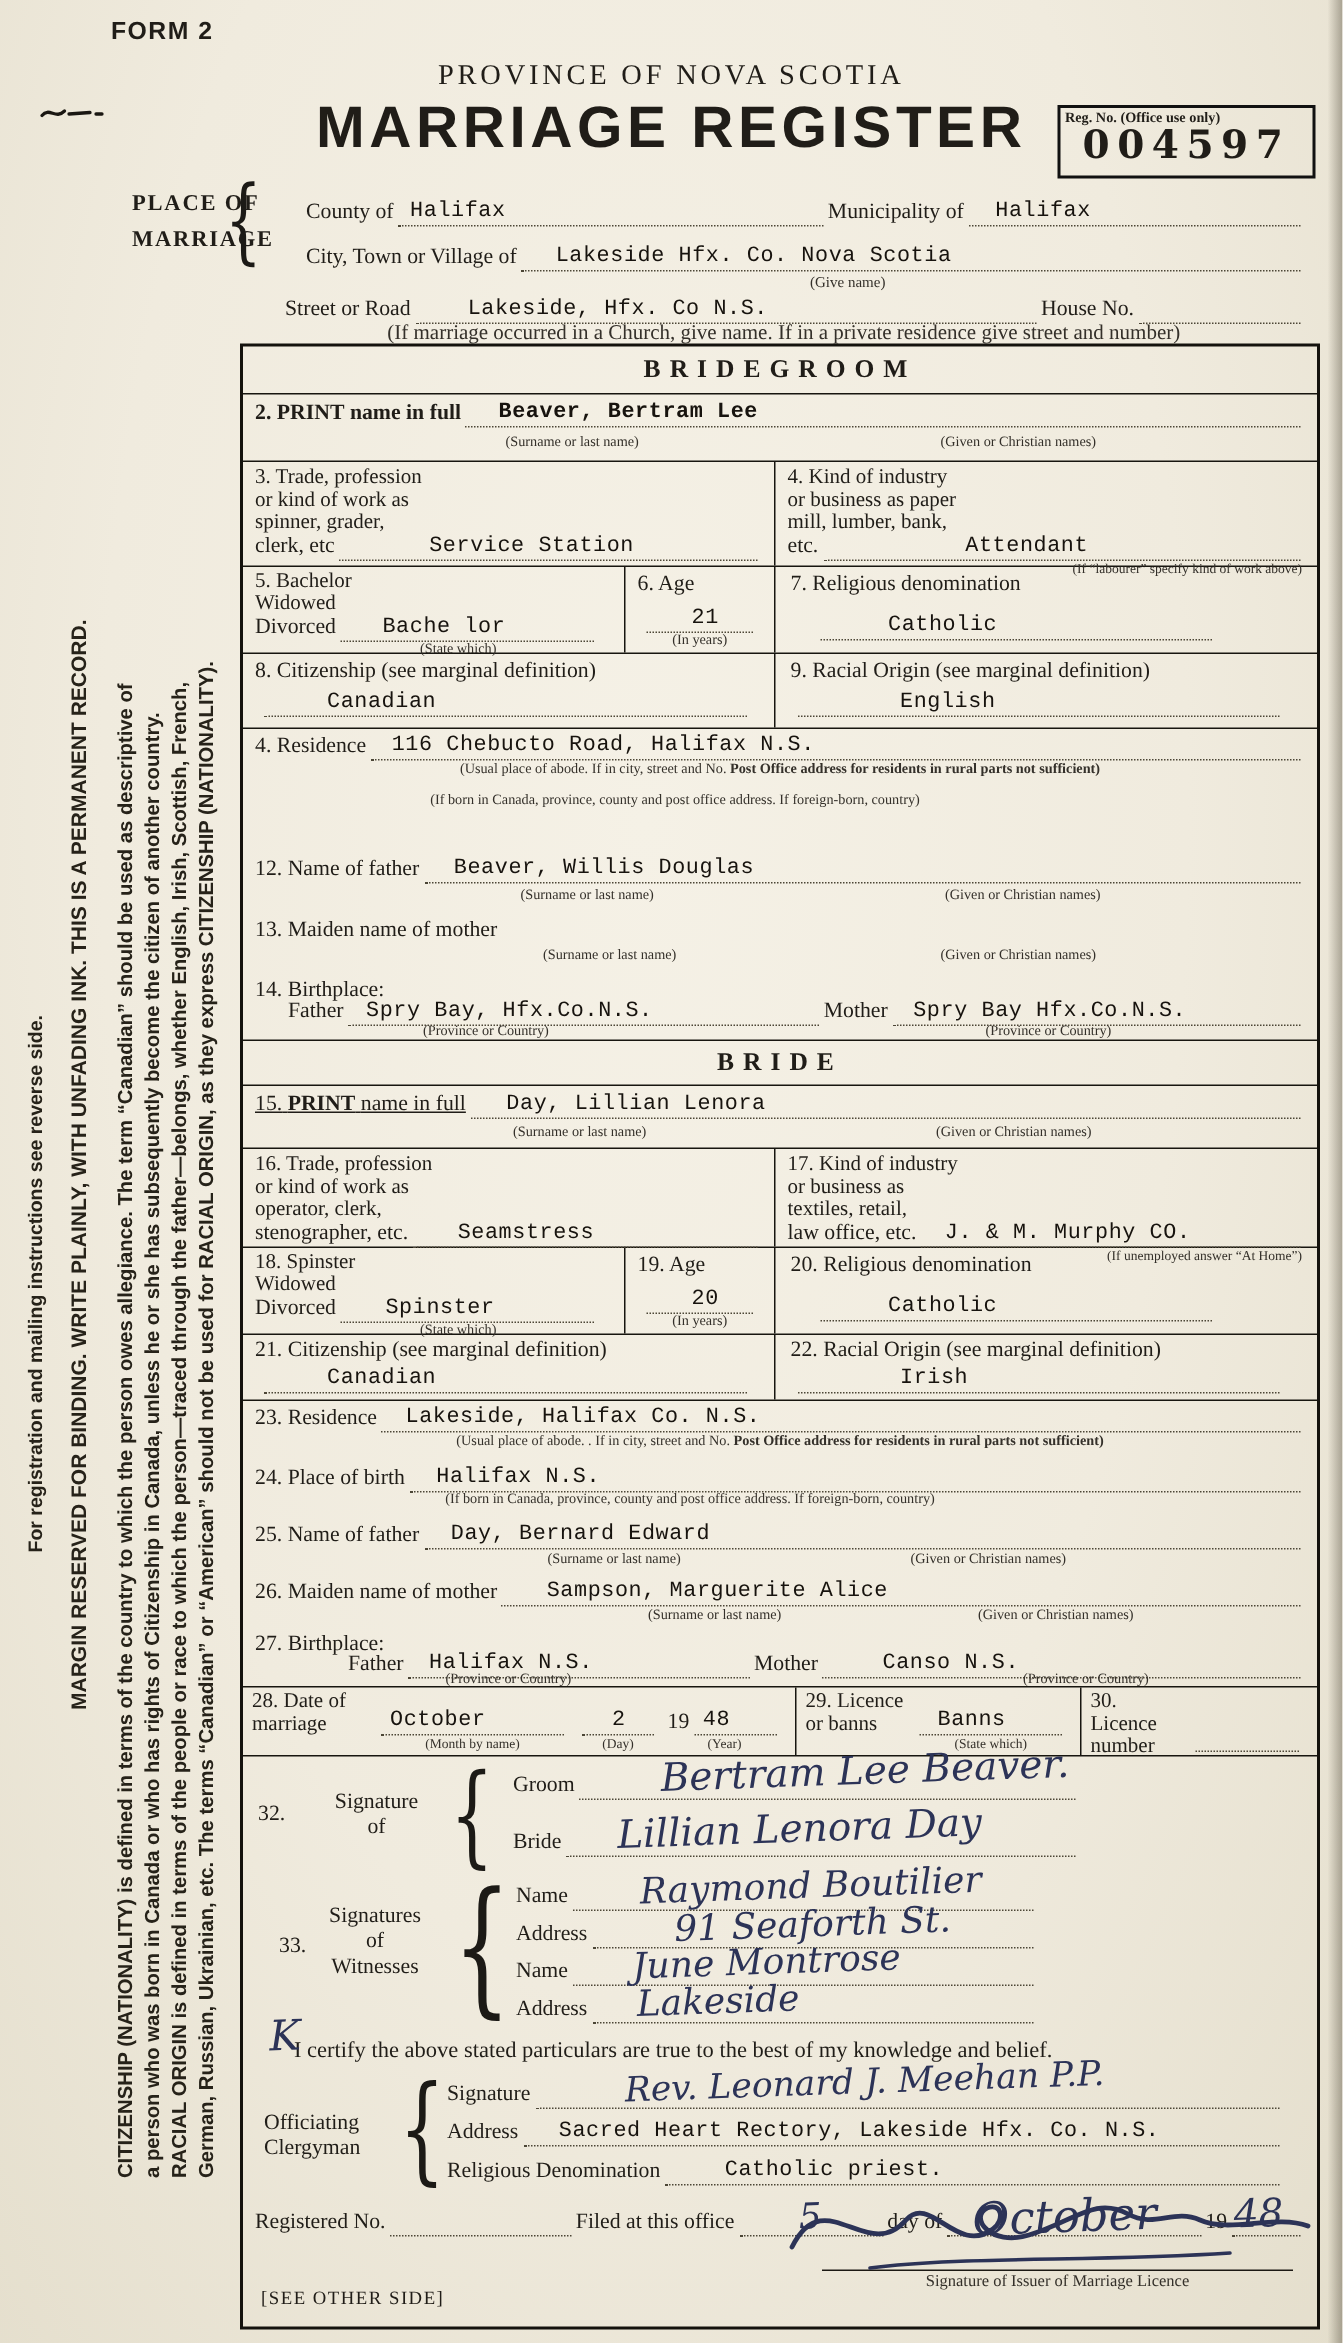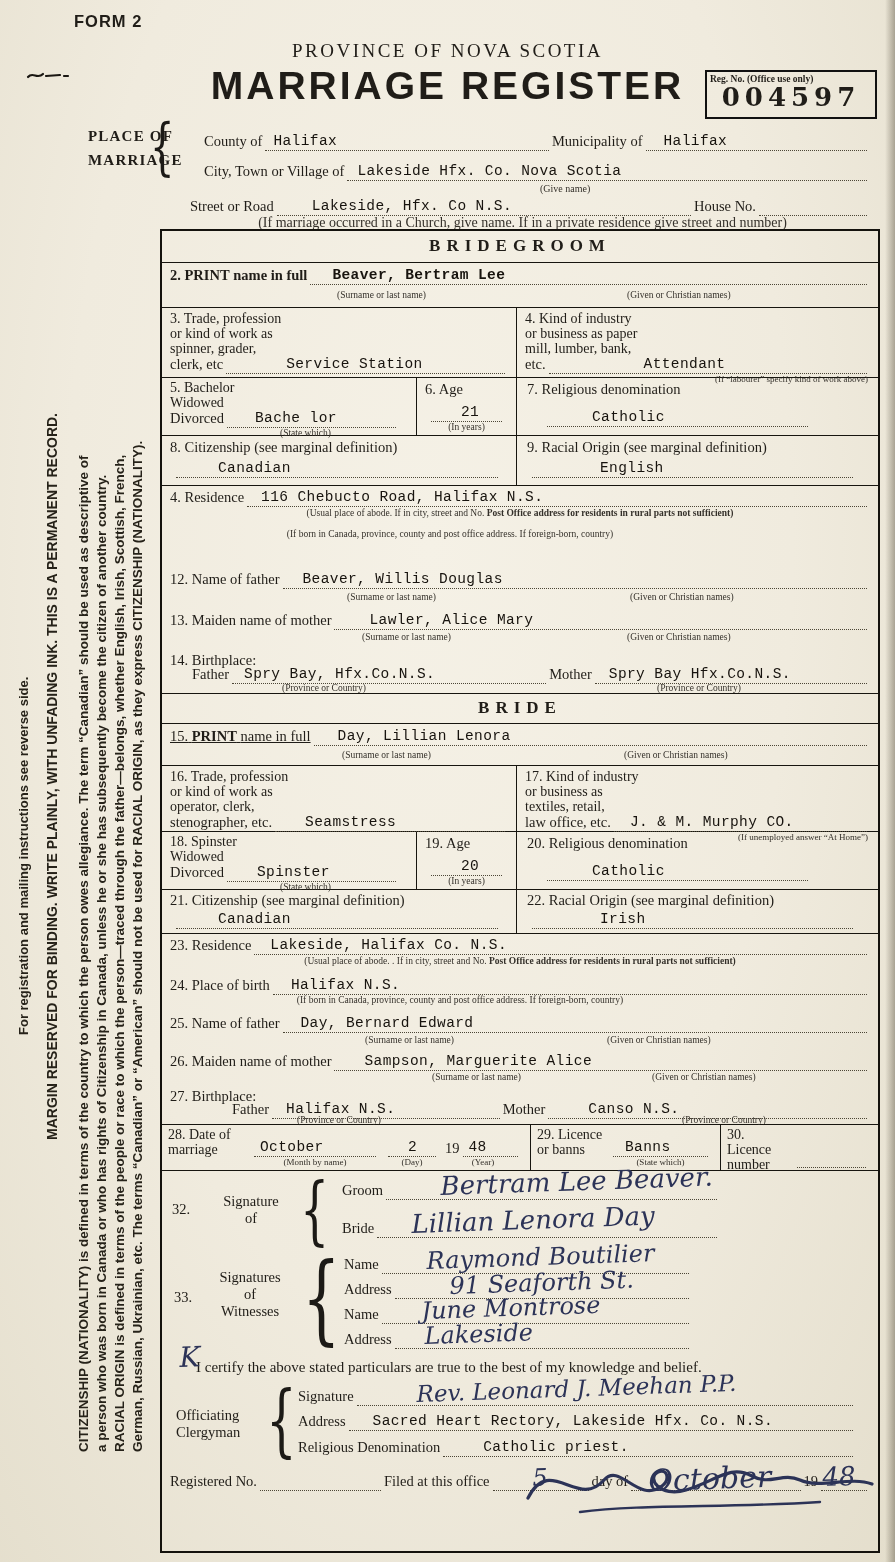--- a/index.html
+++ b/index.html
@@ -74,21 +74,21 @@
       </span>
     <span class="lab">Municipality of</span>
     <span class="fill" style="flex:1.25">
         <span class="typed" style="left:18px">Halifax</span>
       </span>
   </div>
 
   <div class="fl abs" style="left:196px; right:17px; top:161px; height:20px;">
     <span class="lab">City, Town or Village of</span>
     <span class="fill">
-        <span class="typed" style="left:10px">Lakeside Hfx. Co. Nova Scotia</span>
+        <span class="typed" style="left:23px">Lakeside Hfx. Co. Nova Scotia</span>
       </span>
   </div>
   <div class="note abs" style="left:540px; top:183px; font-size:10px;">(Give name)</div>
 
   <div class="fl abs" style="left:182px; right:17px; top:196px; height:20px;">
     <span class="lab">Street or Road</span>
     <span class="fill">
         <span class="typed" style="left:35px">Lakeside,  Hfx. Co N.S.</span>
       </span>
     <span class="lab">House No.</span>
@@ -204,23 +204,20 @@
             <span class="typed" style="left:20px">Beaver, Willis Douglas</span>
           </span>
       </div>
       <span class="note abs" style="left:185px; top:23px;">(Surname or last name)</span>
       <span class="note abs" style="left:468px; top:23px;">(Given or Christian names)</span>
     </div>
 
     <div class="row noline" style="height:40px;">
       <div class="fl" style="padding-top:2px;">
         <span class="lab">13. Maiden name of mother</span>
-        <span class="fill">
-            <span class="typed" style="left:35px">Lawler, Alice Mary</span>
-          </span>
       </div>
       <span class="note abs" style="left:200px; top:22px;">(Surname or last name)</span>
       <span class="note abs" style="left:465px; top:22px;">(Given or Christian names)</span>
     </div>
 
     <div class="row" style="height:44px;">
       <div class="lab" style="padding:2px 8px 0;">14. Birthplace:</div>
       <div class="fl" style="padding-left:30px; margin-top:-3px;">
         <span class="lab">Father</span>
         <span class="fill" style="flex:1.5">
@@ -439,21 +436,21 @@
         <span class="fill fh">
             <span class="hand" style="left:35px; font-size:26px;">Lillian Lenora Day</span>
           </span>
       </div>
     </div>
 
     <div class="row noline" style="height:102px;">
       <div class="lab ml abs" style="left:40px; top:18px; width:96px; text-align:center;">Signatures
 of
 Witnesses</div>
-      <span class="lab abs" style="left:12px; top:38px;">33.</span>
+      <span class="lab abs" style="left:24px; top:38px;">33.</span>
       <span class="brace abs" style="left:140px; top:-2px; font-size:98px;">{</span>
       <div class="fl abs" style="left:174px; right:178px; top:2px;">
         <span class="lab">Name</span>
         <span class="fill fh">
             <span class="hand" style="left:45px; font-size:24px;">Raymond Boutilier</span>
           </span>
       </div>
       <div class="fl abs" style="left:174px; right:178px; top:27px;">
         <span class="lab">Address</span>
         <span class="fill fh">
@@ -515,20 +512,26 @@
         <span class="fill" style="flex:1.4;">
             <span class="hand" style="left:18px; bottom:-8px; font-size:30px;">October</span>
           </span>
         <span class="lab">19</span>
         <span class="fill" style="max-width:46px;">
             <span class="hand" style="left:2px; font-size:26px;">48</span>
           </span>
       </div>
     </div>
 
+    <div class="row noline" style="height:48px;">
+      <div class="abs" style="left:386px; right:16px; top:12px; border-top:1.4px solid #1c1914;">
+        <div class="note" style="text-align:center; font-size:11px; padding-top:2px;">Signature of Issuer of Marriage Licence</div>
+      </div>
+      <div class="abs" style="left:12px; top:24px; font-size:12.5px; letter-spacing:1px;">[SEE OTHER SIDE]</div>
+    </div>
 
   </div>
 
   <svg class="abs" style="left:520px; top:1446px;" width="360" height="82" viewBox="0 0 360 82">
     <path d="M8,52 C30,8 58,64 84,34 C100,16 118,58 142,40 C150,34 148,22 138,26 C126,32 140,52 166,44 C196,35 210,18 232,30 C250,40 262,26 280,34 C300,43 330,30 352,38" stroke="#2c3357" stroke-width="3.2" fill="none" stroke-linecap="round"></path>
     <path d="M60,66 C120,58 210,62 300,56" stroke="#2c3357" stroke-width="2.4" fill="none" stroke-linecap="round"></path>
   </svg>
 
   <div class="edge"></div>
 </div>

